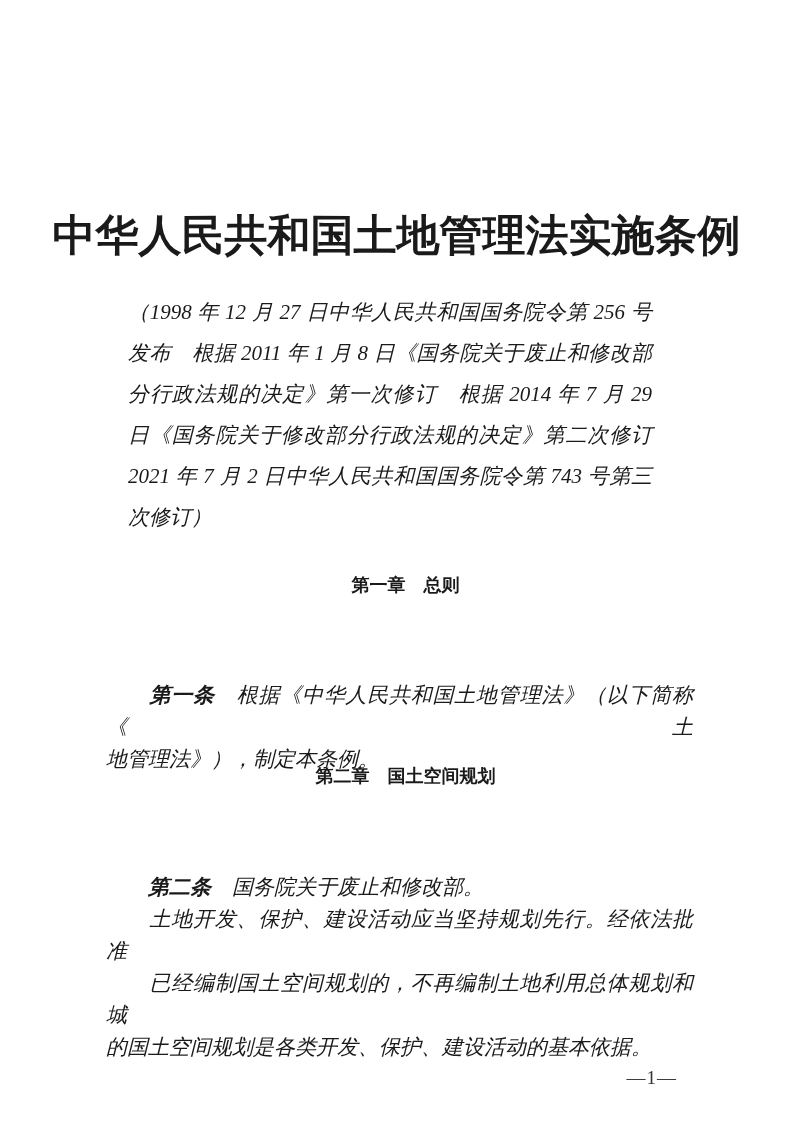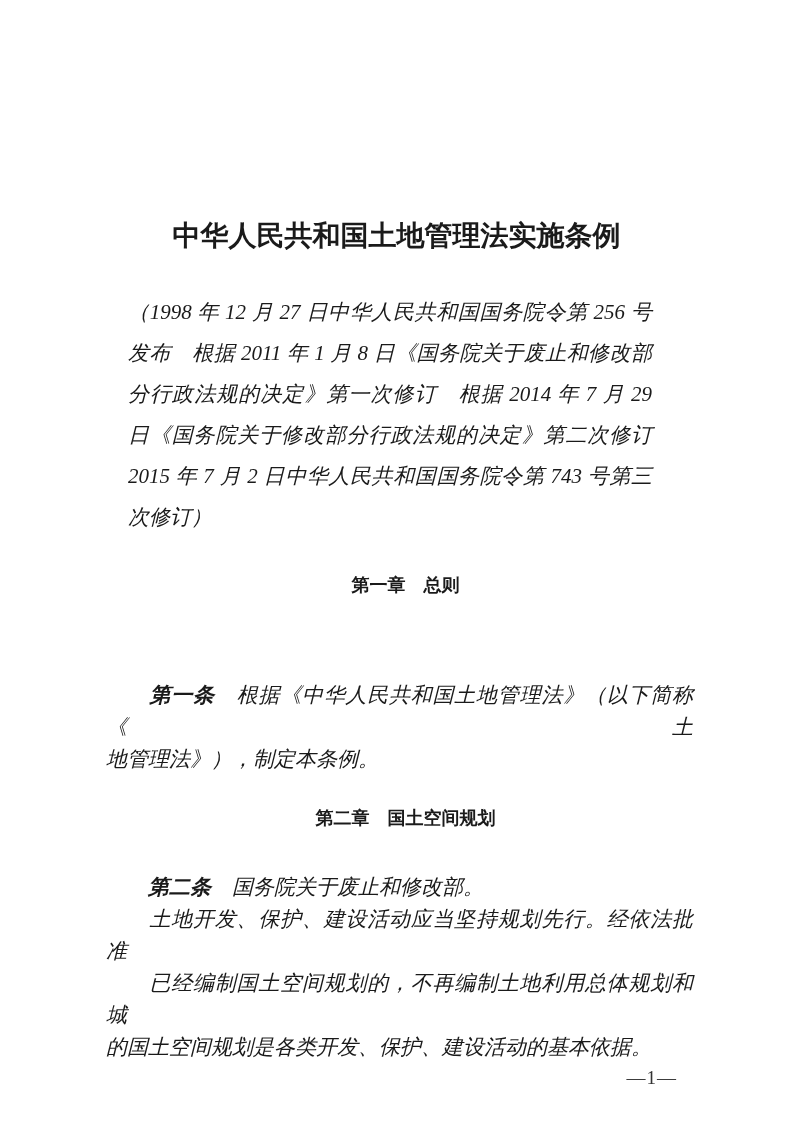--- a/index.html
+++ b/index.html
@@ -11,21 +11,21 @@
     overflow: hidden;
     font-family: "Liberation Serif", "DejaVu Serif", serif;
     color: #1a1a1a;
   }
   .abs { position: absolute; }
 
   
   #doc-title {
     top: 214px; left: 0; width: 793px;
     text-align: center;
-    font-size: 28px;
+    font-size: 43px;
     font-weight: 700;
     line-height: 44px;
     letter-spacing: 0px;
   }
 
   
   #promulgation-note {
     top: 292px; left: 128px; width: 524px;
     font-size: 21px;
     line-height: 41px;
@@ -34,21 +34,21 @@
   
   .chapter-heading {
     left: 112px; width: 587px;
     text-align: center;
     font-size: 18px;
     line-height: 28px;
     font-weight: 700;
     font-family: "Liberation Sans", "DejaVu Sans", sans-serif;
   }
   #chapter1-heading { top: 571px; }
-  #chapter2-heading { top: 762px; margin-top: 42px; }
+  #chapter2-heading { top: 762px; }
 
   
   .article-block {
     left: 106px; width: 587px;
     font-size: 21px;
     line-height: 32px;
     margin-top: 39px;
   }
   #article1-block { top: 640px; }
   #article2-block { top: 832px; }
@@ -78,21 +78,21 @@
 
 <div>
 
   <div id="doc-title" class="abs">中华人民共和国土地管理法实施条例</div>
 
   <div id="promulgation-note" class="abs">
       <div class="line fill"><span>（1998 年 12 月 27 日中华人民共和国国务院令第 256 号</span></div>
       <div class="line fill"><span>发布　根据 2011 年 1 月 8 日《国务院关于废止和修改部</span></div>
       <div class="line fill"><span>分行政法规的决定》第一次修订　根据 2014 年 7 月 29</span></div>
       <div class="line fill"><span>日《国务院关于修改部分行政法规的决定》第二次修订</span></div>
-      <div class="line fill"><span>2015 年 7 月 2 日中华人民共和国国务院令第 743 号第三</span></div>
+      <div class="line fill"><span>2021 年 7 月 2 日中华人民共和国国务院令第 743 号第三</span></div>
       <div class="line nofill"><span>次修订）</span></div>
     </div>
 
   <div id="chapter1-heading" class="abs chapter-heading">第一章　总则</div>
 
   <div id="article1-block" class="abs article-block">
       <div class="line fill"><span>　　</span><span class="b">第一条</span><span>　根据《中华人民共和国土地管理法》（以下简称《土</span></div>
       <div class="line nofill"><span>地管理法》），制定本条例。</span></div>
     </div>
 

